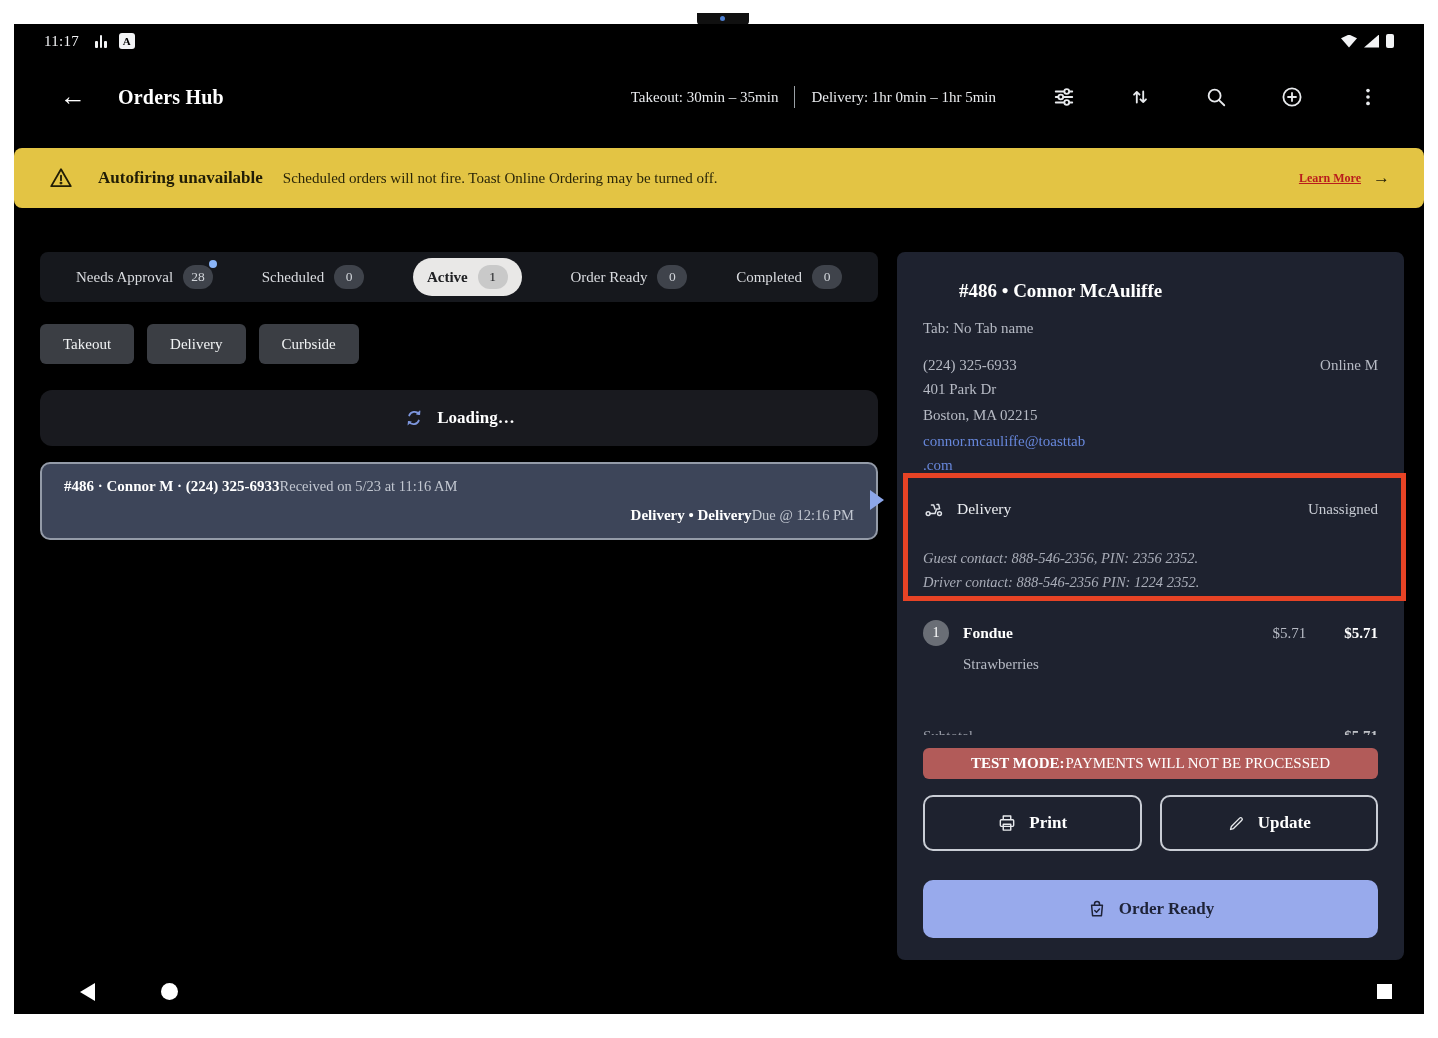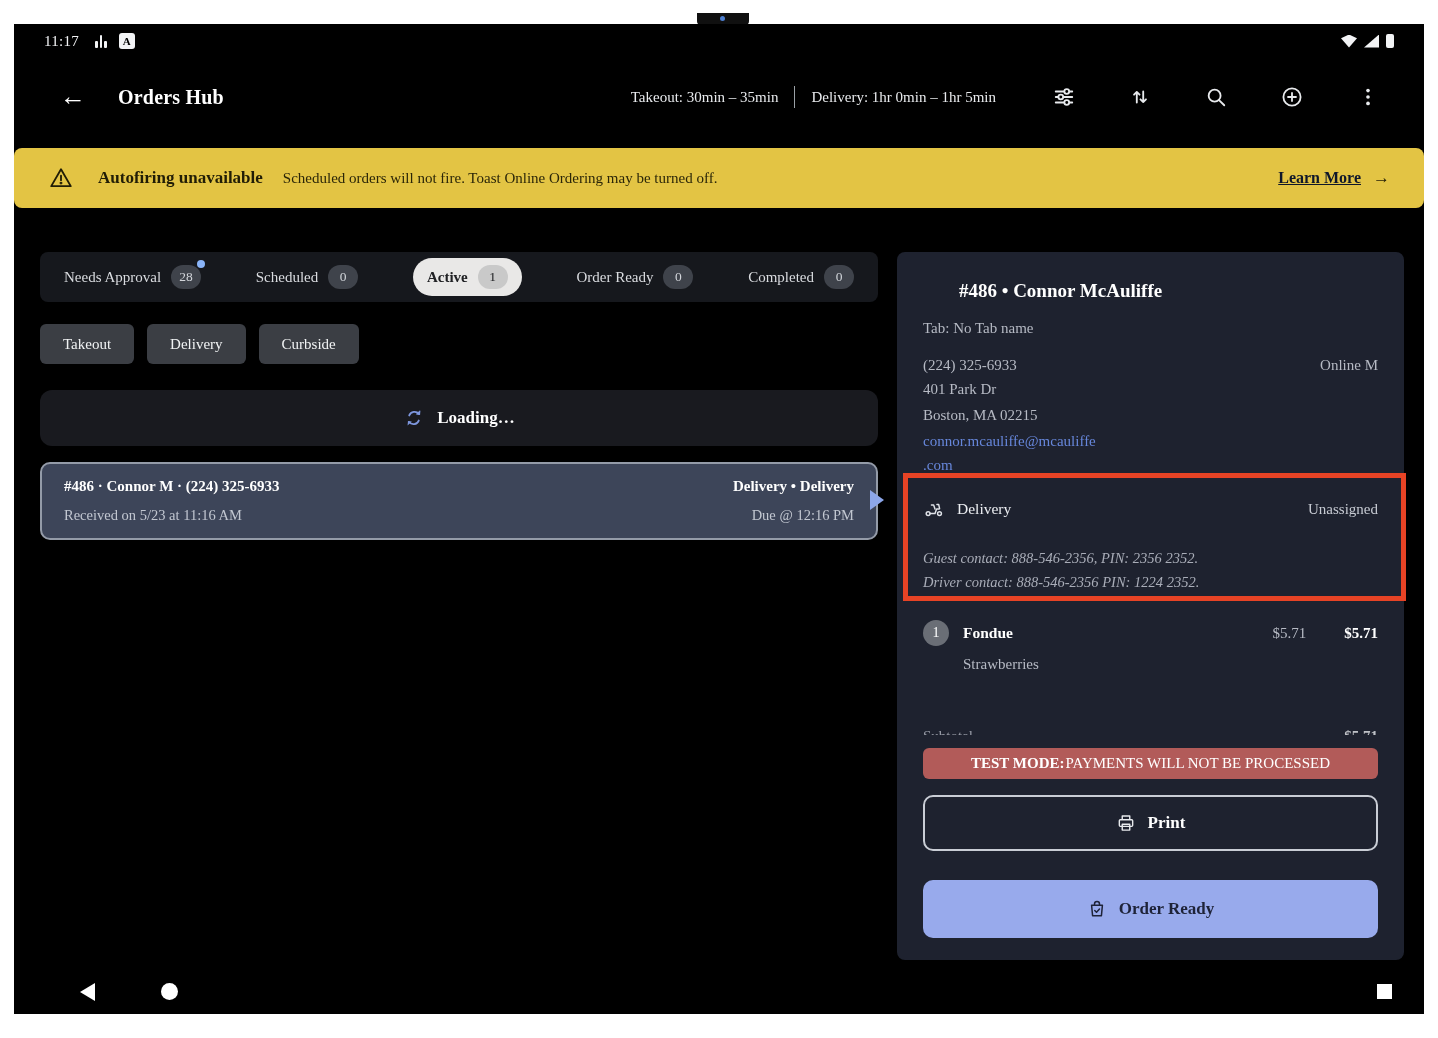--- a/index.html
+++ b/index.html
@@ -31,42 +31,42 @@
   .appbar-icons { display:flex; align-items:center; gap:52px; }
   .abi { width:24px; height:24px; color:#e8eaed; display:flex; align-items:center; justify-content:center; cursor:pointer; }
   .abi svg { display:block; }
 
   
   .warn-banner { position:absolute; left:0; top:124px; width:1410px; height:60px; background:#e3c444; border-radius:8px; display:flex; align-items:center; padding:0 34px; color:#211d06; }
   .warn-icon { width:26px; height:26px; color:#211d06; }
   .warn-title { margin-left:24px; font-size:17px; font-weight:bold; }
   .warn-msg { margin-left:20px; font-size:15px; color:#2b2608; }
   .warn-action { margin-left:auto; display:flex; align-items:center; gap:12px; cursor:pointer; }
-  .warn-link { font-size:16px; font-weight:bold; text-decoration:underline; color:#0f172a; }
+  .warn-link { font-size:12px; font-weight:bold; text-decoration:underline; color:#b91c1c; }
   .warn-arrow { font-size:17px; }
 
   
-  .tabsbar { position:absolute; left:26px; top:228px; width:838px; height:50px; background:#16181d; border-radius:8px; display:flex; align-items:center; justify-content:space-between; padding:0 24px; }
+  .tabsbar { position:absolute; left:26px; top:228px; width:838px; height:50px; background:#16181d; border-radius:8px; display:flex; align-items:center; justify-content:space-between; padding:0 36px; }
   .tab { display:flex; align-items:center; gap:10px; cursor:pointer; position:relative; }
   .tab-label { font-size:15px; color:#dadce0; white-space:nowrap; }
   .tab-badge { min-width:30px; height:24px; padding:0 8px; background:#3f434b; border-radius:13px; color:#d2d5da; font-size:13.5px; display:flex; align-items:center; justify-content:center; position:relative; }
   .tab-dot { position:absolute; top:-5px; right:-4px; width:8px; height:8px; border-radius:50%; background:#8ab4f8; }
   .tab.active { background:#e9e8e7; border-radius:20px; padding:7px 14px; }
   .tab.active .tab-label { color:#202124; font-weight:bold; }
   .tab.active .tab-badge { background:#c9c9c9; color:#202124; }
 
   .chips { position:absolute; left:26px; top:300px; display:flex; gap:13px; }
   .chip { height:40px; padding:0 23px; background:#3b3e44; border-radius:6px; color:#f1f3f4; font-size:15px; display:flex; align-items:center; cursor:pointer; }
 
   .loading-bar { position:absolute; left:26px; top:366px; width:838px; height:56px; background:#191a1f; border-radius:12px; display:flex; align-items:center; justify-content:center; gap:12px; }
   .loading-icon { width:22px; height:22px; color:#7e97de; }
   .loading-text { font-size:17px; font-weight:bold; color:#ffffff; }
 
   .order-card { position:absolute; left:26px; top:438px; width:838px; height:78px; background:#3d4559; border:2px solid #949ba8; border-radius:10px; display:flex; justify-content:space-between; padding:14px 22px; cursor:pointer; }
-  .oc-left, .oc-right { display:flex; flex-direction:column; justify-content:space-between; }
+  .oc-left, .oc-right { display:flex; flex-direction:row; justify-content:space-between; }
   .oc-right { align-items:flex-end; text-align:right; }
   .oc-strong { font-size:15px; font-weight:bold; color:#ffffff; }
   .oc-sub { font-size:14.5px; color:#c2c7d1; }
 
   .select-arrow { position:absolute; left:856px; top:466px; width:0; height:0; border-top:10px solid transparent; border-bottom:10px solid transparent; border-left:14px solid #8ca6ea; }
 
   
   .panel { position:absolute; left:883px; top:228px; width:507px; height:708px; background:#1e222f; border-radius:8px; padding:26px 26px 0 26px; }
   .panel-title { font-size:19px; font-weight:bold; color:#ffffff; line-height:26px;margin-left:36px; }
   .panel-tabline { margin-top:14px; font-size:15px; color:#b6bac4; line-height:20px; }
@@ -264,21 +264,21 @@
 
     <div class="panel">
       <div class="panel-title">#486 • Connor McAuliffe</div>
       <div class="panel-tabline">Tab: No Tab name</div>
       <div class="contact-row">
         <span>(224) 325-6933</span>
         <span>Online M</span>
       </div>
       <div class="addr">401 Park Dr</div>
       <div class="addr">Boston, MA 02215</div>
-      <div class="email-link">connor.mcauliffe@mcauliffe</div>
+      <div class="email-link">connor.mcauliffe@toasttab</div>
       <div class="email-link2">.com</div>
 
       <div class="delivery-row">
         <span class="delivery-icon">
           <svg width="22" height="22" viewBox="0 0 24 24" fill="none" stroke="currentColor" stroke-width="1.6" stroke-linecap="round" stroke-linejoin="round">
             <circle cx="5.6" cy="17" r="2.1"></circle>
               <circle cx="18" cy="17" r="2.1"></circle>
             <path d="M7.7 17h5.4l1.7-5h2.6"></path>
             <path d="M13.1 12 11.6 7.6H9.2"></path>
             <path d="M15.2 7h1.9l1 4.6"></path>
@@ -314,20 +314,26 @@
 
       <div class="btn-row">
         <div class="ghost-btn">
           <svg width="20" height="20" viewBox="0 0 24 24" fill="none" stroke="currentColor" stroke-width="1.7" stroke-linejoin="round">
             <path d="M7.5 8V3.5h9V8"></path>
               <rect x="4" y="8" width="16" height="8" rx="1.2"></rect>
               <rect x="7.5" y="13.5" width="9" height="7"></rect>
           </svg>
           <span>Print</span>
         </div>
+        <div class="ghost-btn">
+          <svg width="19" height="19" viewBox="0 0 24 24" fill="none" stroke="currentColor" stroke-width="1.7" stroke-linejoin="round">
+            <path d="M4.5 19.5l1-3.8L16 5.2a1.9 1.9 0 0 1 2.7 2.7L8.2 18.4l-3.7 1.1z"></path>
+          </svg>
+          <span>Update</span>
+        </div>
       </div>
 
       <div class="ready-btn">
         <svg width="20" height="20" viewBox="0 0 24 24" fill="none" stroke="currentColor" stroke-width="1.8" stroke-linecap="round" stroke-linejoin="round">
           <path d="M5.5 7.5h13L17.3 20H6.7L5.5 7.5z"></path>
             <path d="M9 7.5V6a3 3 0 0 1 6 0v1.5"></path>
             <path d="M9.3 13.8l2.1 2.1 3.6-3.8"></path>
         </svg>
         <span>Order Ready</span>
       </div>

